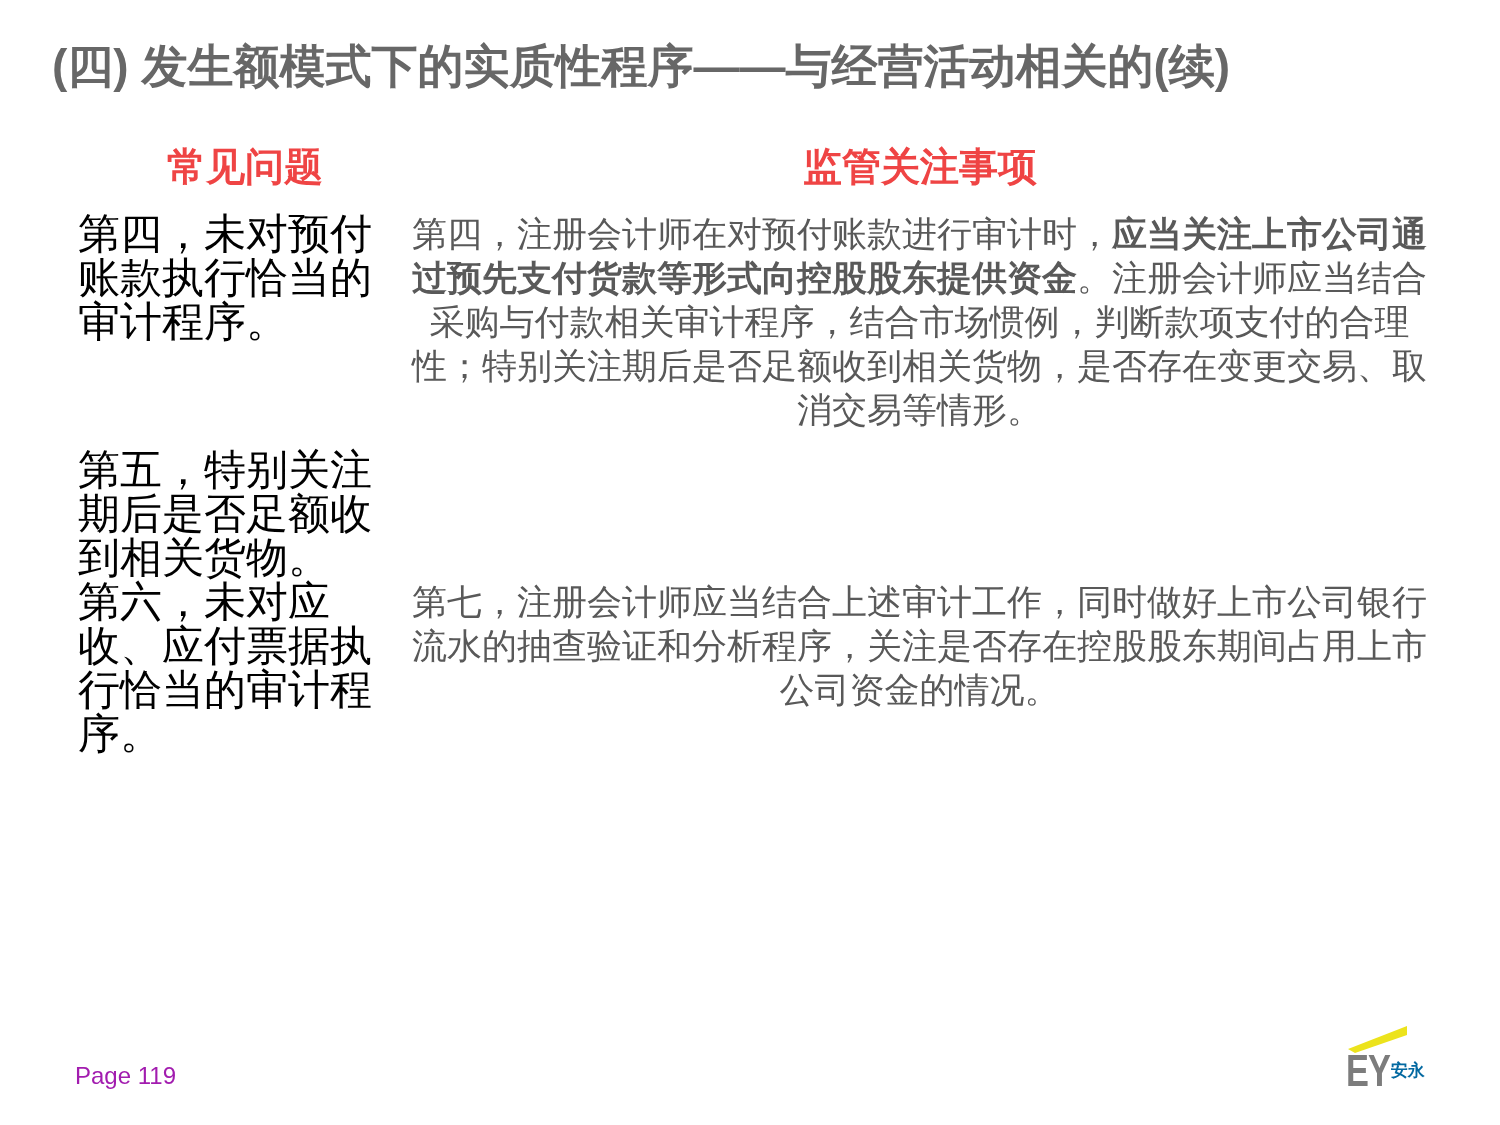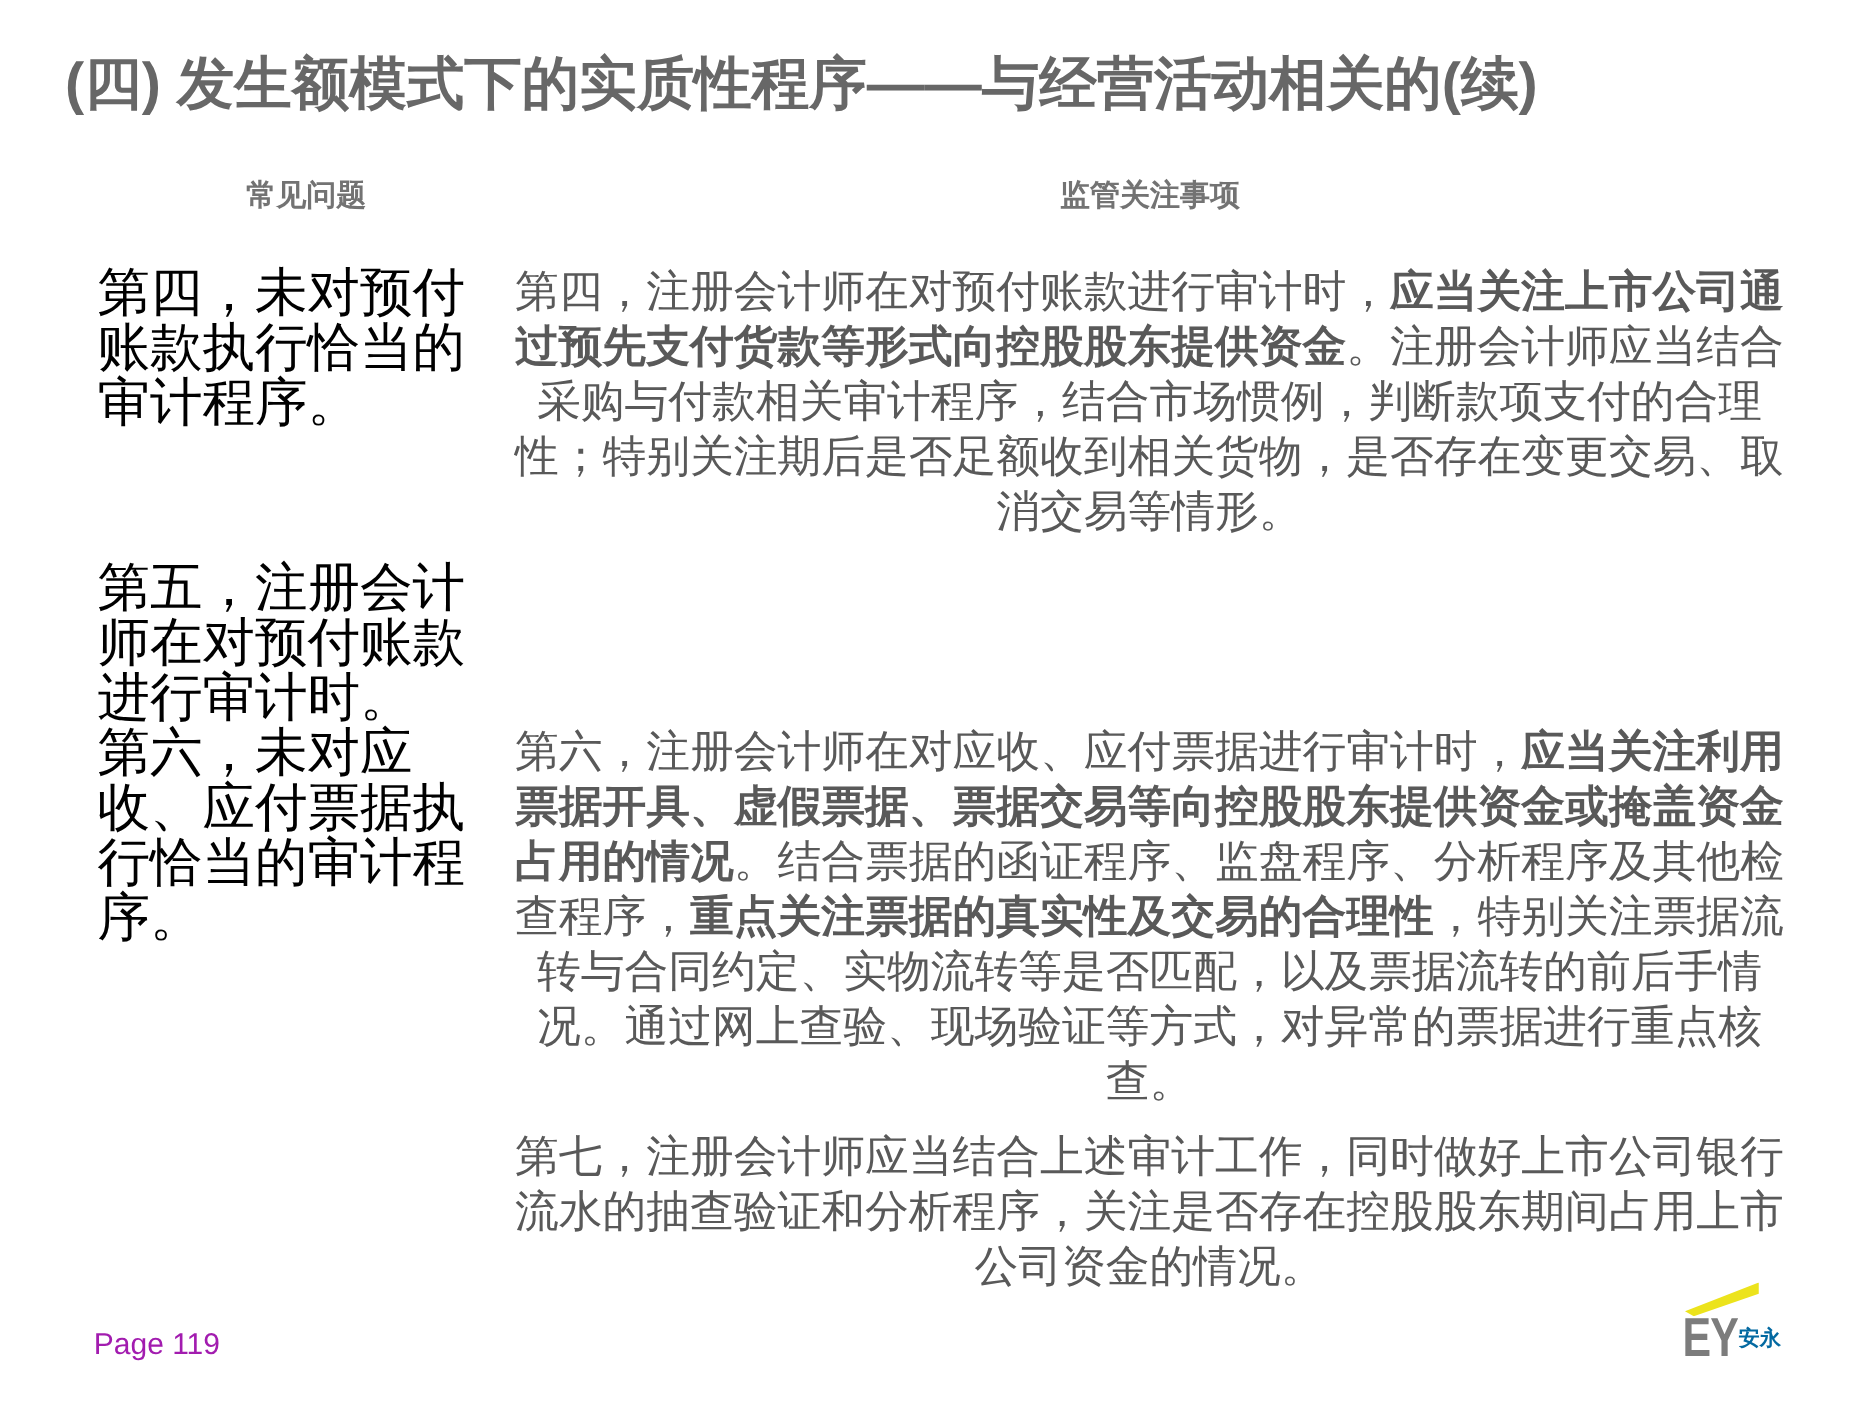--- a/index.html
+++ b/index.html
@@ -23,23 +23,23 @@
   }
 
   .headers {
     position:absolute;
     top:140px; left:78px; right:72px;
     display:flex;
   }
   .header-left  { width:334px; text-align:center; }
   .header-right { flex:1; text-align:center; }
   .headers .hdr {
-    font-size:24px;
+    font-size:39px;
     font-weight:700;
-    color:#737373;
+    color:#ef4444;
   }
 
   .content {
     position:absolute;
     top:212px; left:78px; right:73px;
     color:#595959;
   }
   .row { display:flex; align-items:flex-start; }
   .cell-left {
     flex:none;
@@ -110,26 +110,25 @@
   </div>
 
   <div class="content" style="color: rgb(89, 89, 89);">
       <div class="row">
         <div class="cell-left">第四，未对预付账款执行恰当的审计程序。</div>
         <div class="cell-right">
           <p><span>第四，注册会计师在对预付账款进行审计时，</span><span class="b">应当关注上市公司通过预先支付货款等形式向控股股东提供资金</span><span>。注册会计师应当结合采购与付款相关审计程序，结合市场惯例，判断款项支付的合理性；特别关注期后是否足额收到相关货物，是否存在变更交易、取消交易等情形。</span></p>
         </div>
       </div>
       <div class="row">
-        <div class="cell-left">第五，注册会计师在对预付账款进行审计时。</div>
+        <div class="cell-left">第五，特别关注期后是否足额收到相关货物。</div>
       </div>
       <div class="row">
         <div class="cell-left">第六，未对应收、应付票据执行恰当的审计程序。</div>
         <div class="cell-right">
-          <p><span>第六，注册会计师在对应收、应付票据进行审计时，</span><span class="b">应当关注利用票据开具、虚假票据、票据交易等向控股股东提供资金或掩盖资金占用的情况</span><span>。结合票据的函证程序、监盘程序、分析程序及其他检查程序，</span><span class="b">重点关注票据的真实性及交易的合理性</span><span>，特别关注票据流转与合同约定、实物流转等是否匹配，以及票据流转的前后手情况。通过网上查验、现场验证等方式，对异常的票据进行重点核查。</span></p>
           <p><span>第七，注册会计师应当结合上述审计工作，同时做好上市公司银行流水的抽查验证和分析程序，关注是否存在控股股东期间占用上市公司资金的情况。</span></p>
         </div>
       </div>
     </div>
 
   <div class="page-label">Page 119</div>
 
   <div class="logo">
     <svg class="beam" width="62" height="27" viewBox="0 0 62 27">
       <polygon points="0,23 59,0 59,9 7,27" fill="#ece31c"></polygon>

